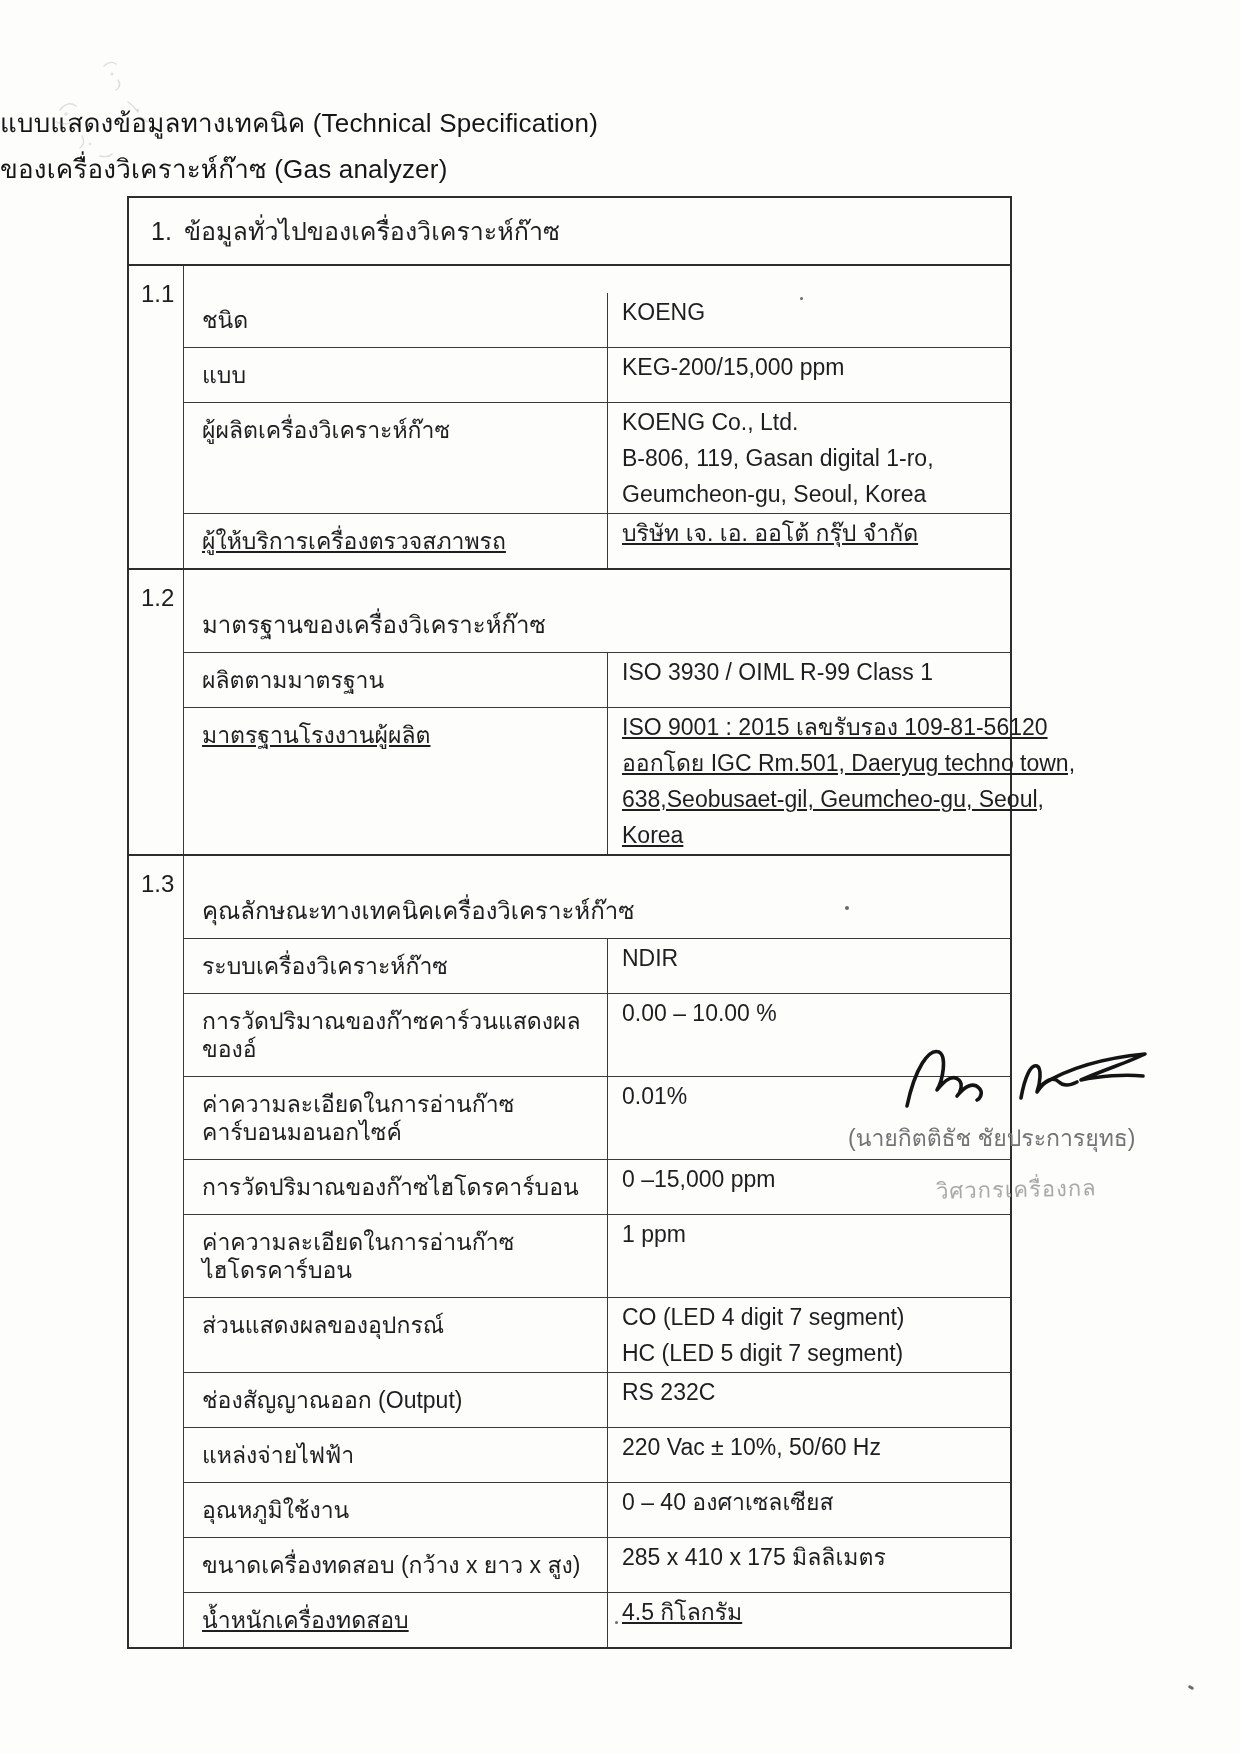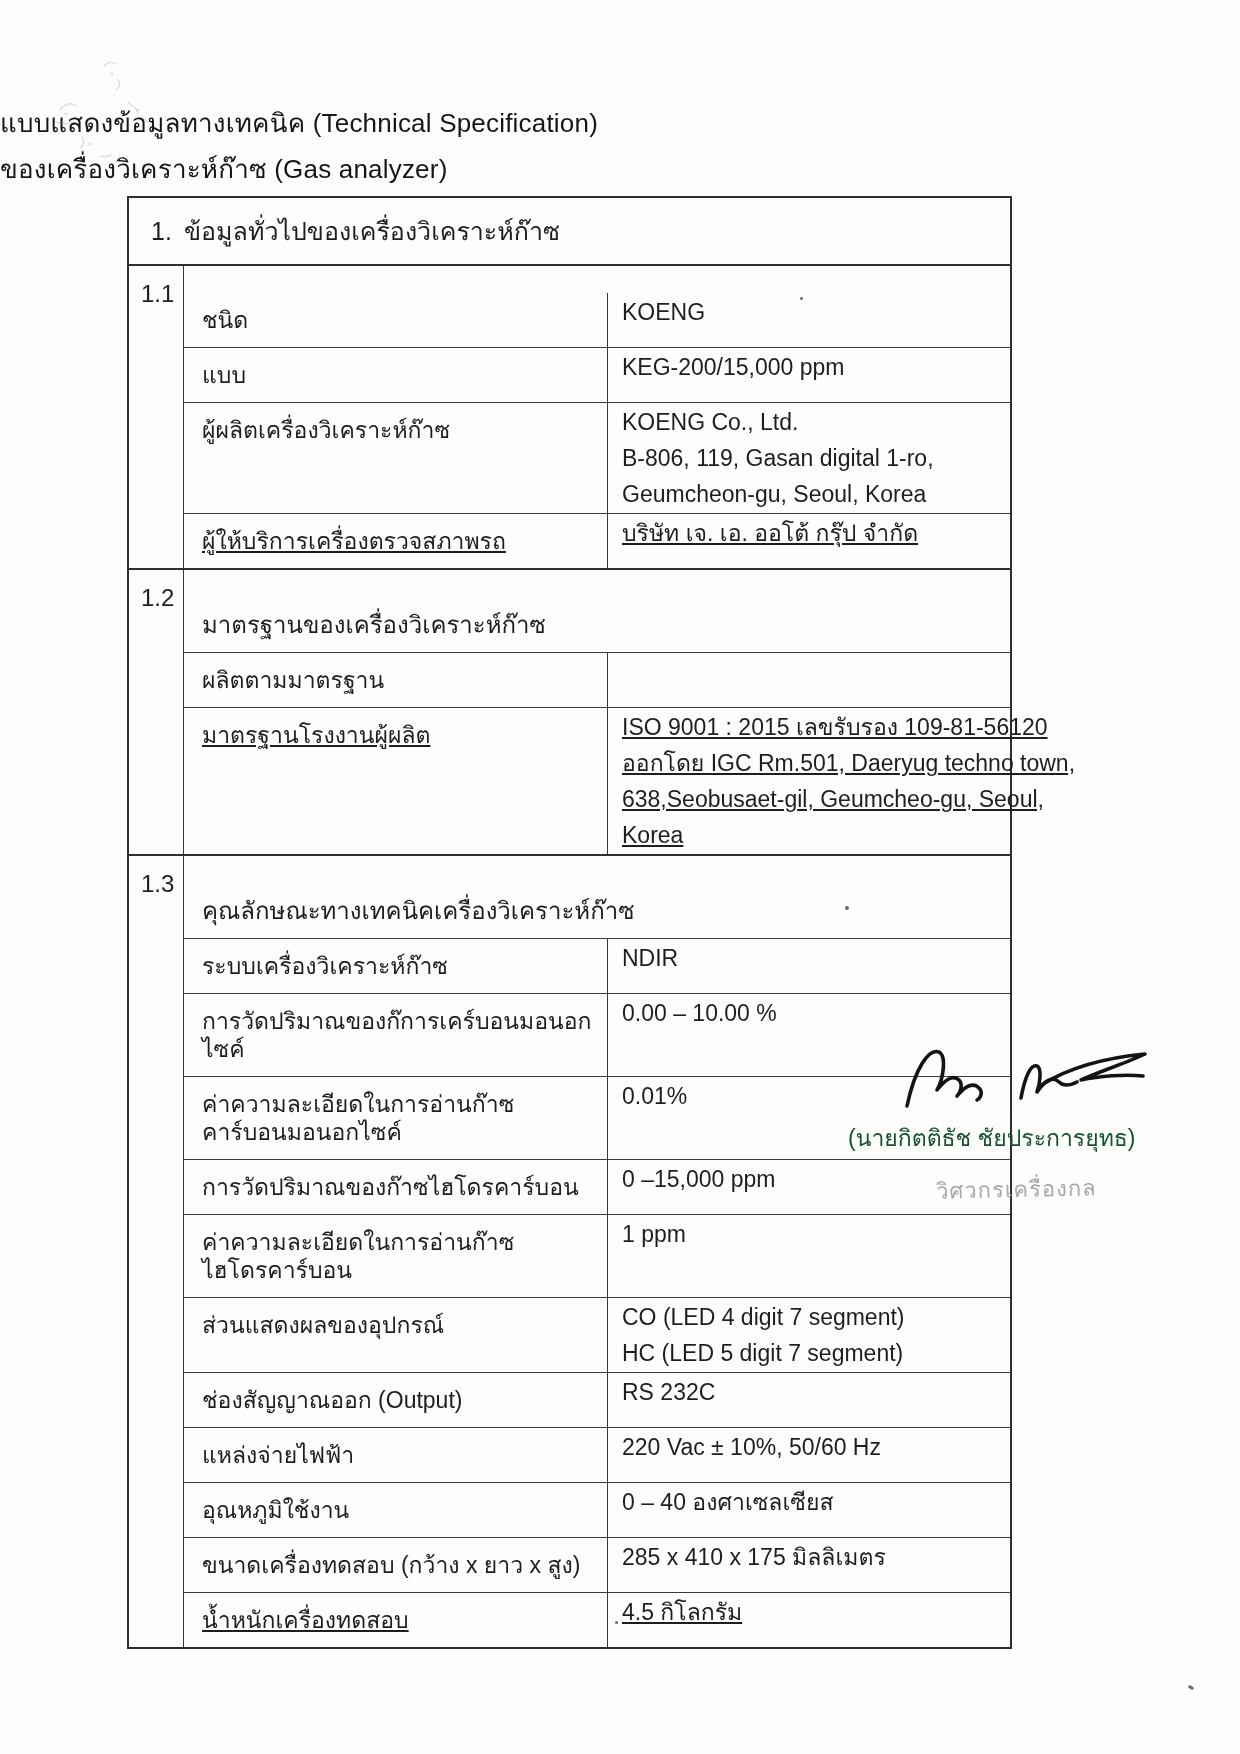--- a/index.html
+++ b/index.html
@@ -43,21 +43,21 @@
   .vcell{
     flex:1;min-width:0;padding:1px 8px 1px 14px;font-size:23px;line-height:28px;
     display:flex;flex-direction:column;justify-content:flex-start;
   }
   .vline{padding:4px 0;white-space:nowrap;}
   
   .sig-wrap{position:absolute;left:0;top:0;width:1240px;height:1754px;pointer-events:none;}
   .sig-stroke{position:absolute;left:893px;top:1040px;}
   .sig-name{
     position:absolute;left:848px;top:1120px;width:290px;
-    font-size:23px;color:#14532d;white-space:nowrap;
+    font-size:23px;color:#737373;white-space:nowrap;
   }
   .sig-role{
     position:absolute;left:936px;top:1172px;font-size:22px;
     color:#9a9a98;white-space:nowrap;transform:rotate(-1.2deg);
     letter-spacing:1px;opacity:.85;
   }
   
   .pencil-marks{position:absolute;left:42px;top:52px;opacity:.5;}
   .speck{position:absolute;background:#6a6a6a;border-radius:50%;}
   .speck.s1{left:800px;top:297px;width:3px;height:3px;}
@@ -111,20 +111,23 @@
       </div>
     </div>
   </div>
 
   <div class="sec">
     <div class="no-cell">1.2</div>
     <div class="sec-body">
       <div class="sec-title-row">มาตรฐานของเครื่องวิเคราะห์ก๊าซ</div>
       <div class="trow">
         <div class="lcell">ผลิตตามมาตรฐาน</div>
+        <div class="vcell">
+          <div class="vline">ISO 3930 / OIML R-99 Class 1</div>
+        </div>
       </div>
       <div class="trow">
         <div class="lcell">มาตรฐานโรงงานผู้ผลิต</div>
         <div class="vcell">
           <div class="vline">ISO 9001 : 2015 เลขรับรอง 109-81-56120</div>
           <div class="vline">ออกโดย IGC Rm.501, Daeryug techno town,</div>
           <div class="vline">638,Seobusaet-gil, Geumcheo-gu, Seoul,</div>
           <div class="vline">Korea</div>
         </div>
       </div>
@@ -136,21 +139,21 @@
     <div class="sec-body">
       <div class="sec-title-row">คุณลักษณะทางเทคนิคเครื่องวิเคราะห์ก๊าซ</div>
 
       <div class="trow">
         <div class="lcell">ระบบเครื่องวิเคราะห์ก๊าซ</div>
         <div class="vcell">
           <div class="vline">NDIR</div>
         </div>
       </div>
       <div class="trow">
-        <div class="lcell">การวัดปริมาณของก๊การเคร์บอนมอนอกไซค์</div>
+        <div class="lcell">การวัดปริมาณของก๊าซคาร์วนแสดงผลของอ์</div>
         <div class="vcell">
           <div class="vline">0.00 – 10.00 %</div>
         </div>
       </div>
       <div class="trow">
         <div class="lcell">ค่าความละเอียดในการอ่านก๊าซคาร์บอนมอนอกไซค์</div>
         <div class="vcell">
           <div class="vline">0.01%</div>
         </div>
       </div>

